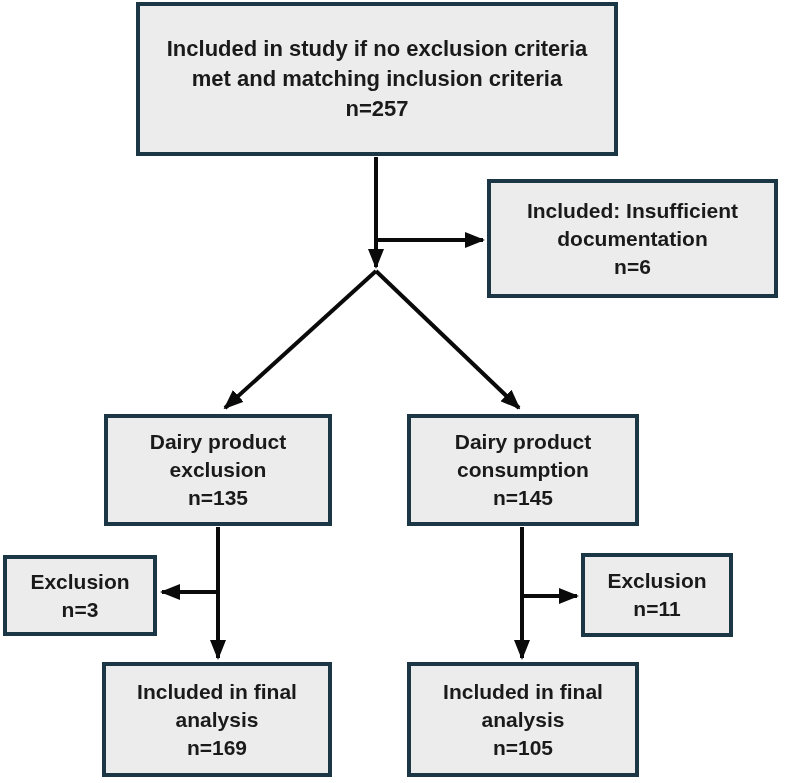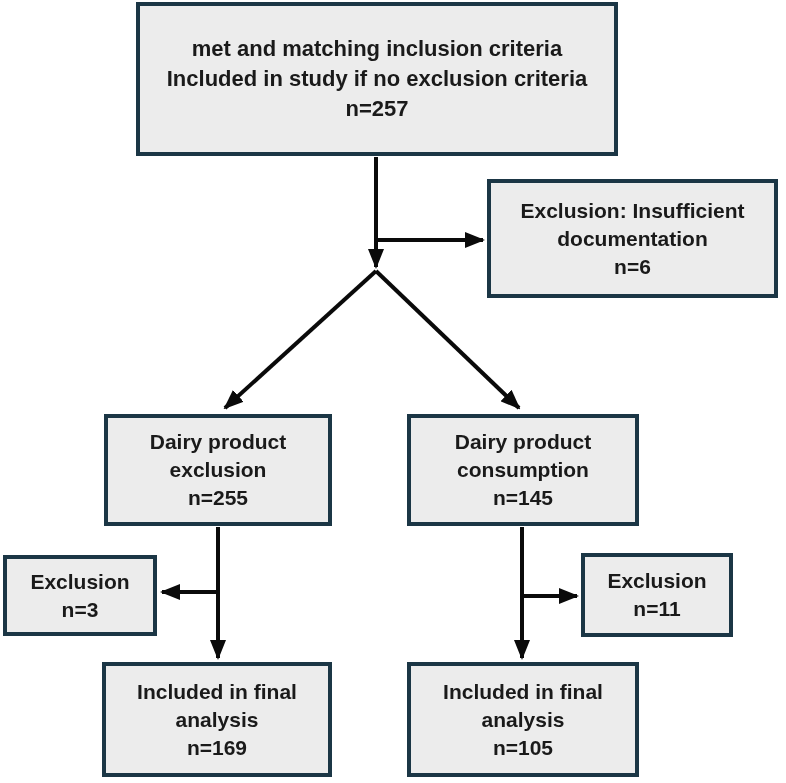--- a/index.html
+++ b/index.html
@@ -72,35 +72,35 @@
     <line class="arrow" x1="376" y1="240" x2="483" y2="240" marker-end="url(#ah)"></line>
     <line class="arrow" x1="376" y1="271" x2="225" y2="408" marker-end="url(#ah)"></line>
     <line class="arrow" x1="376" y1="271" x2="519" y2="408" marker-end="url(#ah)"></line>
     <line class="arrow" x1="218" y1="527" x2="218" y2="658" marker-end="url(#ah)"></line>
     <line class="arrow" x1="218" y1="592" x2="162" y2="592" marker-end="url(#ah)"></line>
     <line class="arrow" x1="522" y1="527" x2="522" y2="658" marker-end="url(#ah)"></line>
     <line class="arrow" x1="522" y1="596" x2="577" y2="596" marker-end="url(#ah)"></line>
   </svg>
 
   <div class="box box-included-study">
+    <div class="ln">Included in study if no exclusion criteria</div>
     <div class="ln">met and matching inclusion criteria</div>
-    <div class="ln">Included in study if no exclusion criteria</div>
     <div class="ln">n=257</div>
   </div>
 
   <div class="box box-exclusion-doc">
-    <div class="ln">Exclusion: Insufficient</div>
+    <div class="ln">Included: Insufficient</div>
     <div class="ln">documentation</div>
     <div class="ln">n=6</div>
   </div>
 
   <div class="box box-dairy-abstinence">
     <div class="ln">Dairy product</div>
     <div class="ln">exclusion</div>
-    <div class="ln">n=255</div>
+    <div class="ln">n=135</div>
   </div>
 
   <div class="box box-dairy-consumption">
     <div class="ln">Dairy product</div>
     <div class="ln">consumption</div>
     <div class="ln">n=145</div>
   </div>
 
   <div class="box box-exclusion-abstinence">
     <div class="ln">Exclusion</div>

